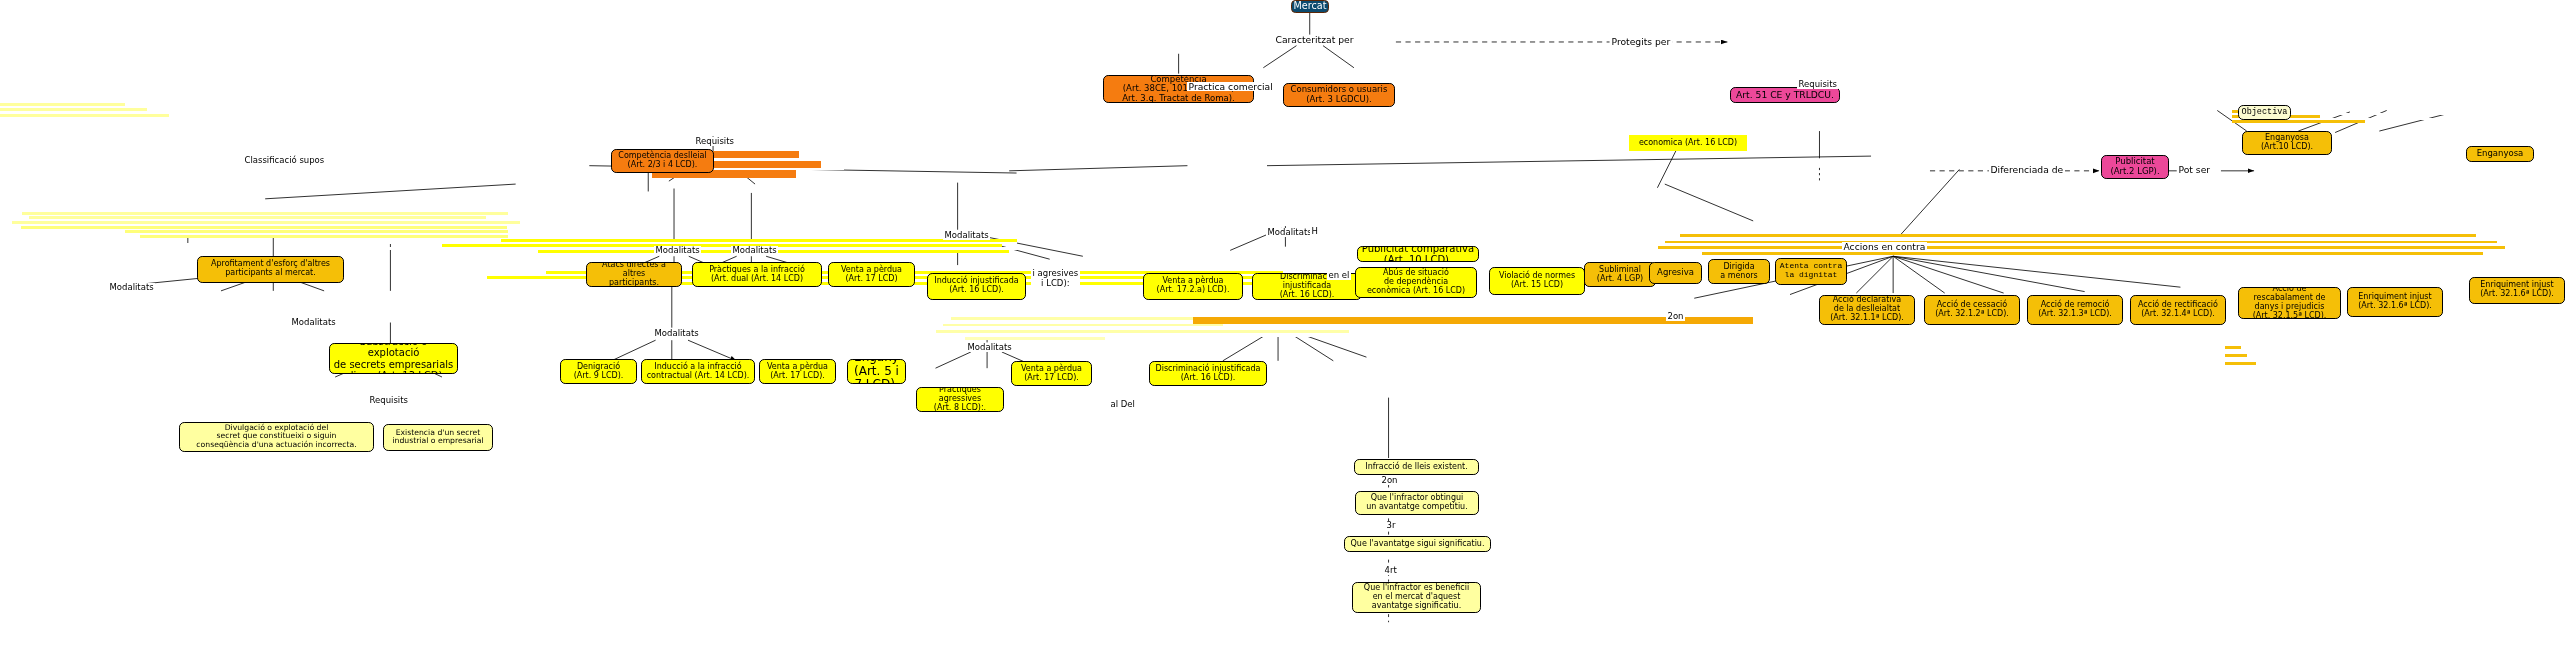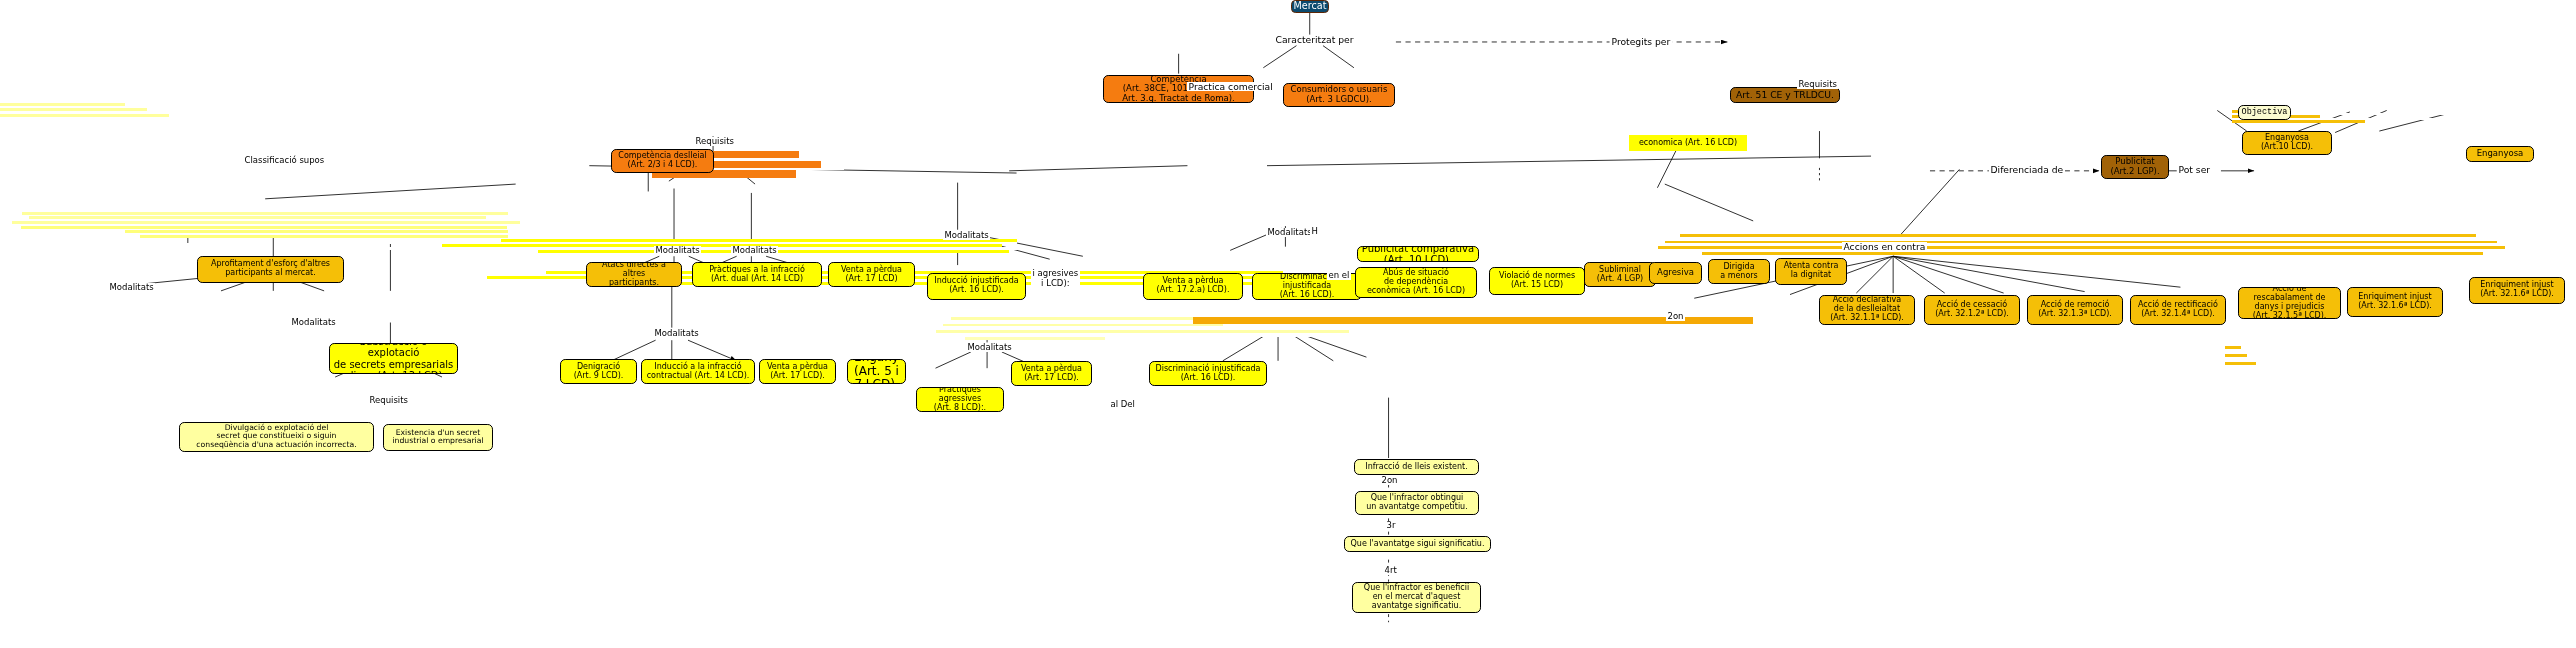--- a/index.html
+++ b/index.html
@@ -19,21 +19,21 @@
     display:flex;align-items:center;justify-content:center;
     text-align:center;
     line-height:1.12;
     color:#000;
     padding:1.5px 2.9px;
     white-space:pre-line;
     overflow:hidden;
   }
   .n-root{background:#0c4a6e;color:#ffffff;border-color:#5d2604;font-size:9.6px;border-radius:4.4px;}
   .n-orange{background:#f57c10;border-color:#000;font-size:9.2px;}
-  .n-peach{background:#a16207;border-color:#000;font-size:9.2px;}
+  .n-peach{background:#ec4899;border-color:#000;font-size:9.2px;}
   .n-yellow{background:#ffff00;border-color:#000;font-size:8.5px;}
   .n-lightyellow{background:#ffffa0;border-color:#000;font-size:8px;}
   .n-palecream{background:#fbfbd0;border-color:#000;font-size:8.5px;}
   .n-gold{background:#f5bf07;border-color:#000;font-size:8.5px;}
 
   
   .linklabel{
     position:absolute;
     font-size:9.2px;
     color:#000;
@@ -330,21 +330,21 @@
   <div class="node n-gold" style="left:2466px;top:146px;width:68px;height:16px;font-size:8.5px;">Enganyosa</div>
 
   <div class="node n-gold" style="left:1584px;top:262px;width:72px;height:25px;font-size:8px;">Subliminal
 (Art. 4 LGP)</div>
 
   <div class="node n-gold" style="left:1649px;top:262px;width:53px;height:22px;font-size:8.5px;">Agresiva</div>
 
   <div class="node n-gold" style="left:1708px;top:259px;width:62px;height:25px;font-size:8px;">Dirigida
 a menors</div>
 
-  <div class="node n-gold" style="left:1775px;top:258px;width:72px;height:26.5px;font-size:8px;">Atenta contra
+  <div class="node n-gold" style="left:1775px;top:258px;width:72px;height:26.5px;font-size:8px;font-family:Liberation Mono, monospace;">Atenta contra
 la dignitat</div>
 
   <div class="node n-gold" style="left:1819px;top:295px;width:96px;height:29.5px;font-size:8px;">Acció declarativa
 de la deslleialtat
 (Art. 32.1.1ª LCD).</div>
 
   <div class="node n-gold" style="left:1924px;top:295px;width:96px;height:29.5px;font-size:8px;">Acció de cessació
 (Art. 32.1.2ª LCD).</div>
 
   <div class="node n-gold" style="left:2027px;top:295px;width:96px;height:29.5px;font-size:8px;">Acció de remoció

